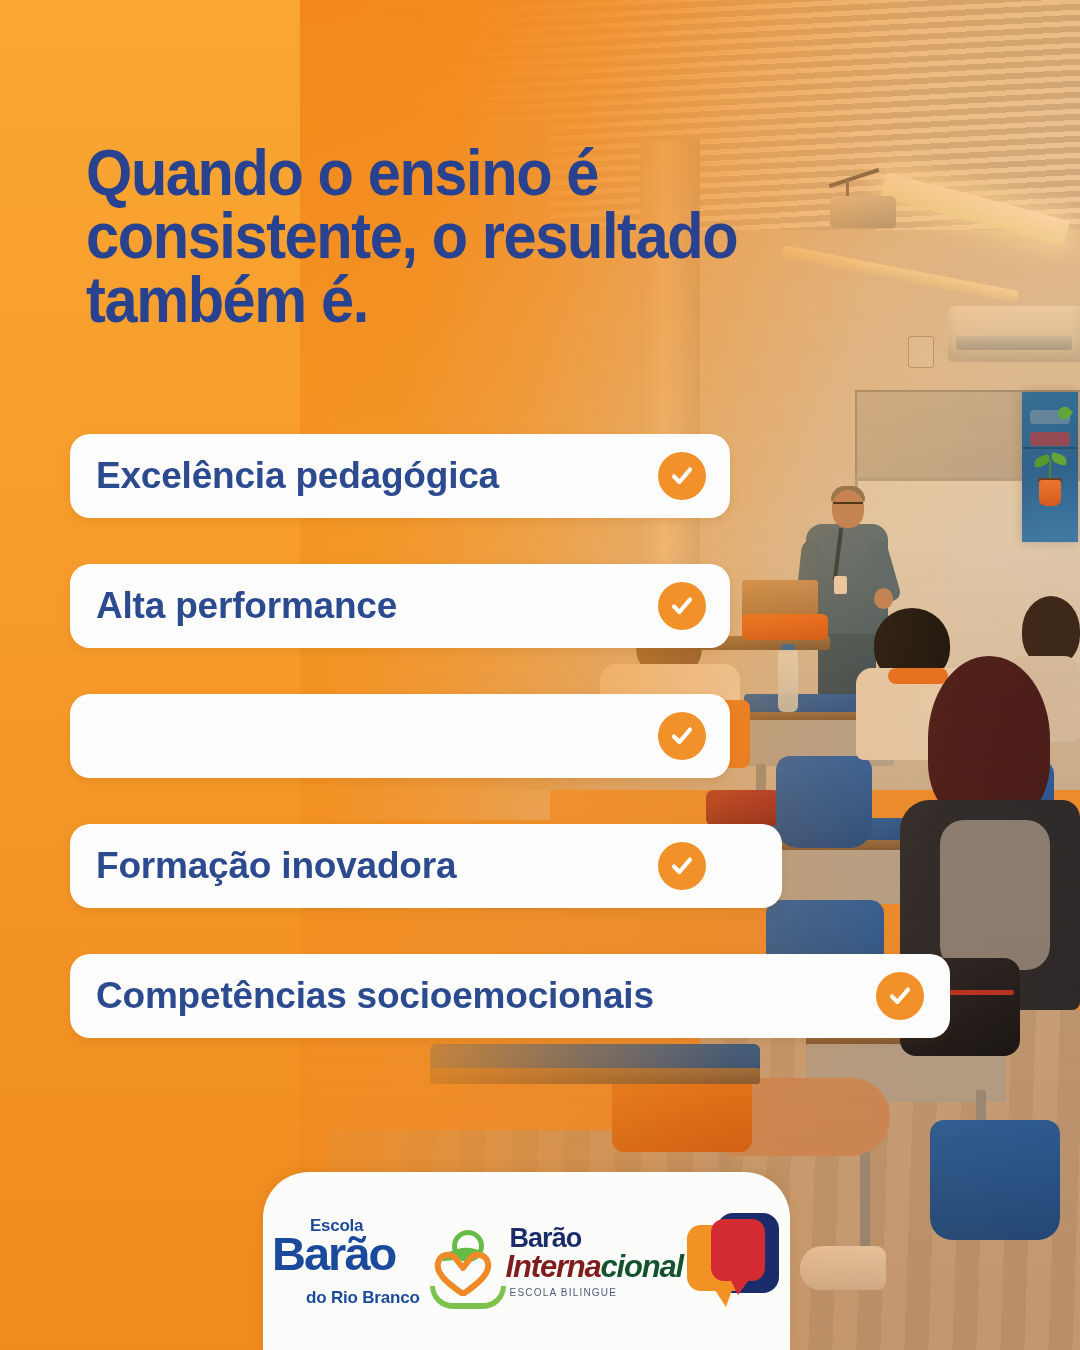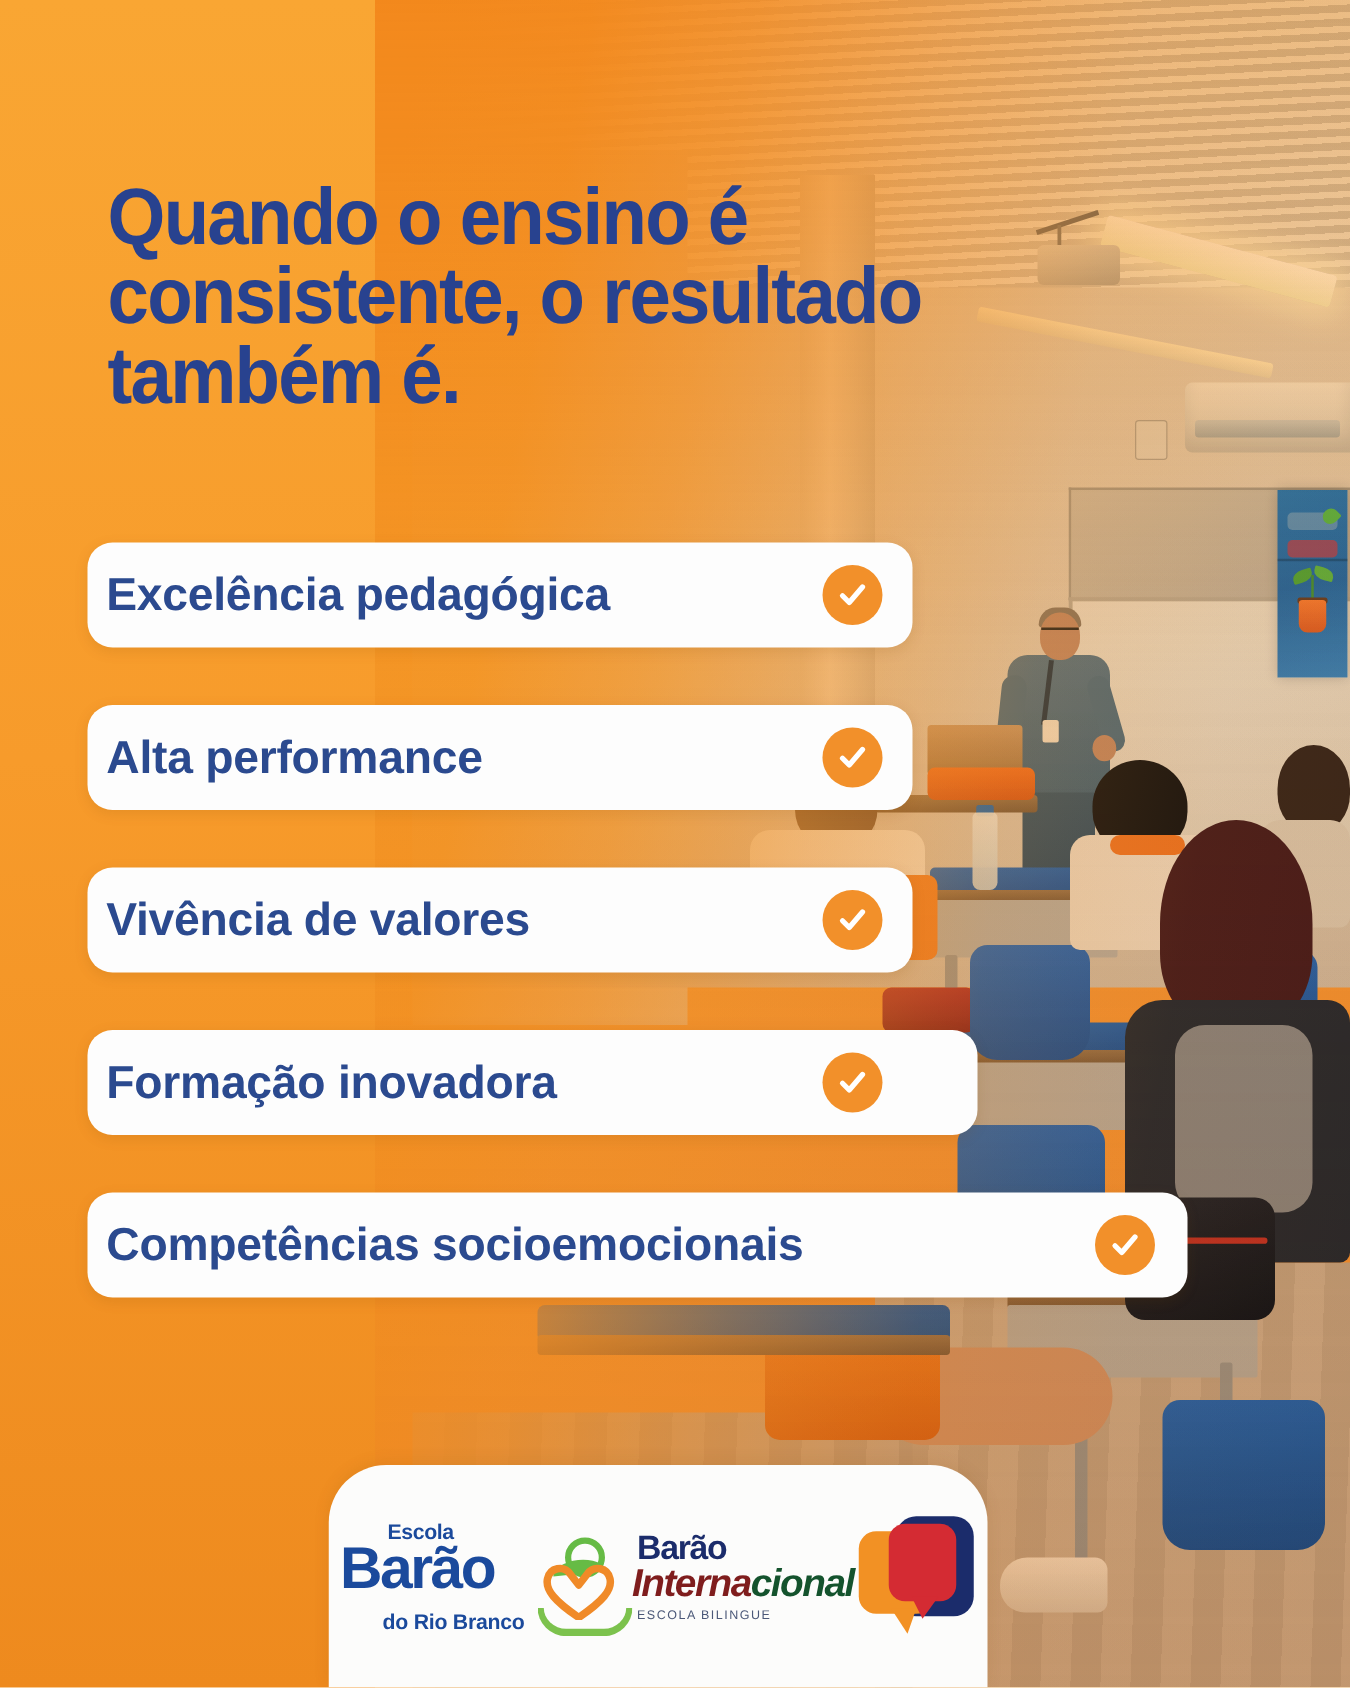--- a/index.html
+++ b/index.html
@@ -186,21 +186,21 @@
     height:84px;
     margin-bottom:46px;
     display:flex;align-items:center;
     box-shadow:0 3px 10px rgba(120,70,10,.13);
   }
   .card-label{
     color:#2B4A8F;
     font-weight:700;
     font-size:37px;
     letter-spacing:-.2px;
-    margin-left:15px;
+    margin-left:26px;
     white-space:nowrap;
   }
   .check{
     position:absolute;
     width:48px;height:48px;border-radius:50%;
     background:#F2902A;
     display:flex;align-items:center;justify-content:center;
   }
   .check svg{display:block;}
 
@@ -389,21 +389,20 @@
       <div class="card c2">
         <div class="card-label">Alta performance</div>
         <div class="check">
           <svg width="30" height="30" viewBox="0 0 30 30" aria-hidden="true">
             <path d="M7 15.6 L12.4 21 L23 8.6" fill="none" stroke="#ffffff" stroke-width="4.2" stroke-linecap="round" stroke-linejoin="round"></path>
           </svg>
         </div>
       </div>
 
       <div class="card c3">
-        <div class="card-label">Vivência de valores</div>
         <div class="check">
           <svg width="30" height="30" viewBox="0 0 30 30" aria-hidden="true">
             <path d="M7 15.6 L12.4 21 L23 8.6" fill="none" stroke="#ffffff" stroke-width="4.2" stroke-linecap="round" stroke-linejoin="round"></path>
           </svg>
         </div>
       </div>
 
       <div class="card c4">
         <div class="card-label">Formação inovadora</div>
         <div class="check">

